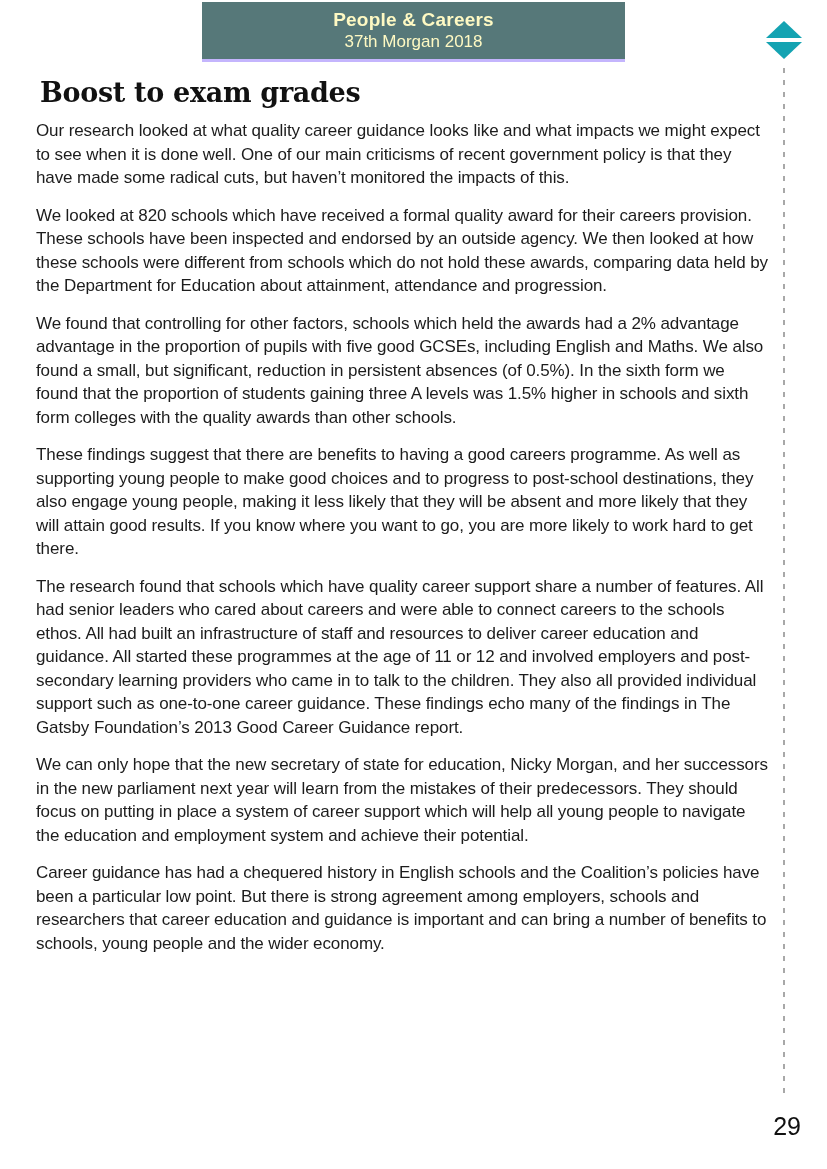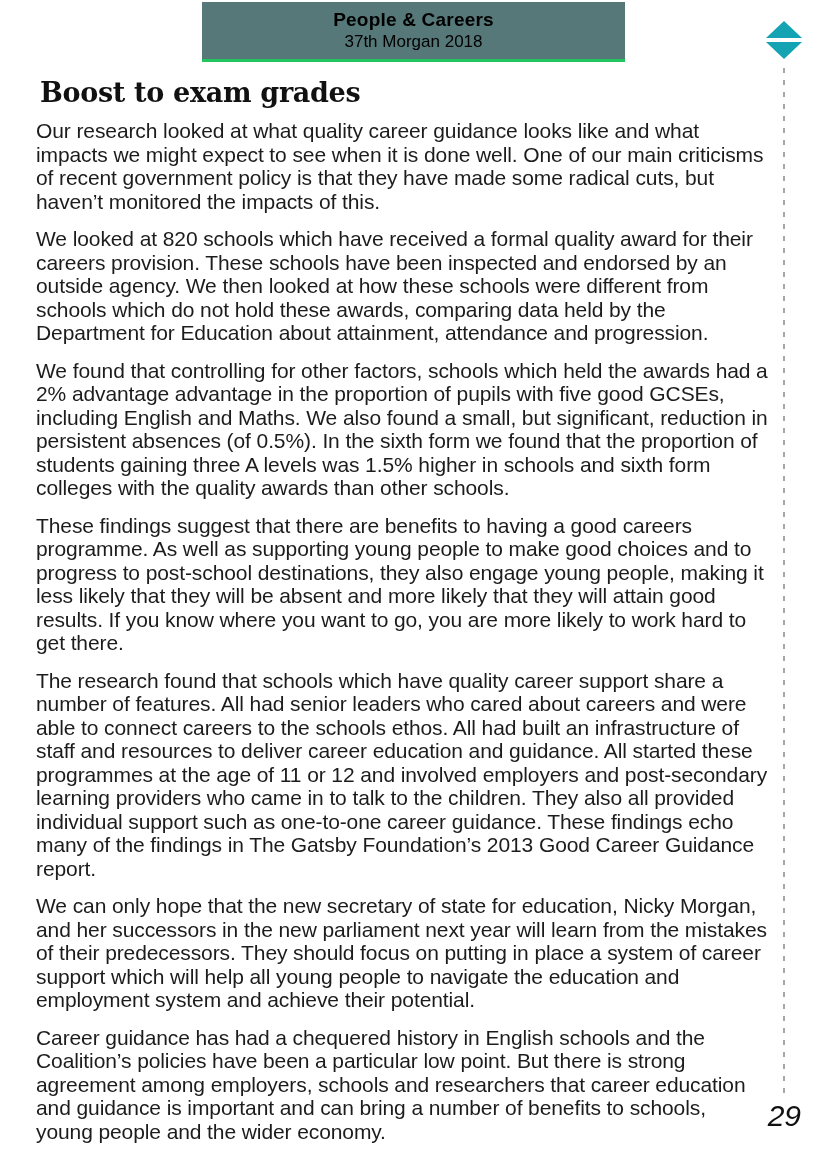--- a/index.html
+++ b/index.html
@@ -14,22 +14,22 @@
     color: #1a1a1a;
     overflow: hidden;
   }
   .banner {
     position: absolute;
     left: 202px;
     top: 2px;
     width: 423px;
     height: 60px;
     background: #567879;
-    border-bottom: 3px solid #22c55e;
-    color: #000000;
+    border-bottom: 3px solid #c4b5fd;
+    color: #fef9c3;
     text-align: center;
     display: flex;
     flex-direction: column;
     justify-content: center;
     gap: 1px;
   }
   .banner-title {
     font-size: 19px;
     font-weight: bold;
     letter-spacing: 0.2px;
@@ -81,33 +81,32 @@
     font-family: "DejaVu Serif", serif;
     font-weight: bold;
     font-size: 27px;
     line-height: 34px;
     color: #111111;
     margin: 0 0 9px 4px;
     letter-spacing: -0.3px;
   }
   h1.second { margin-top: 3px; }
   p.body-para {
-    font-size: 21px;
+    font-size: 17px;
     line-height: 23.5px;
     margin: 0 0 14px 0;
     letter-spacing: -0.1px;
     color: #1c1c1c;
   }
   .page-number {
     position: absolute;
     right: 26px;
-    bottom: 36px;
-    font-size: 30px;
+    bottom: 28px;
+    font-size: 25px;
     color: #111111;
-    font-style: italic;
   }
 </style>
 </head>
 <body>
 
 <div class="page">
 
   <div class="banner">
     <div class="banner-title">People &amp; Careers</div>
     <div class="banner-sub">

